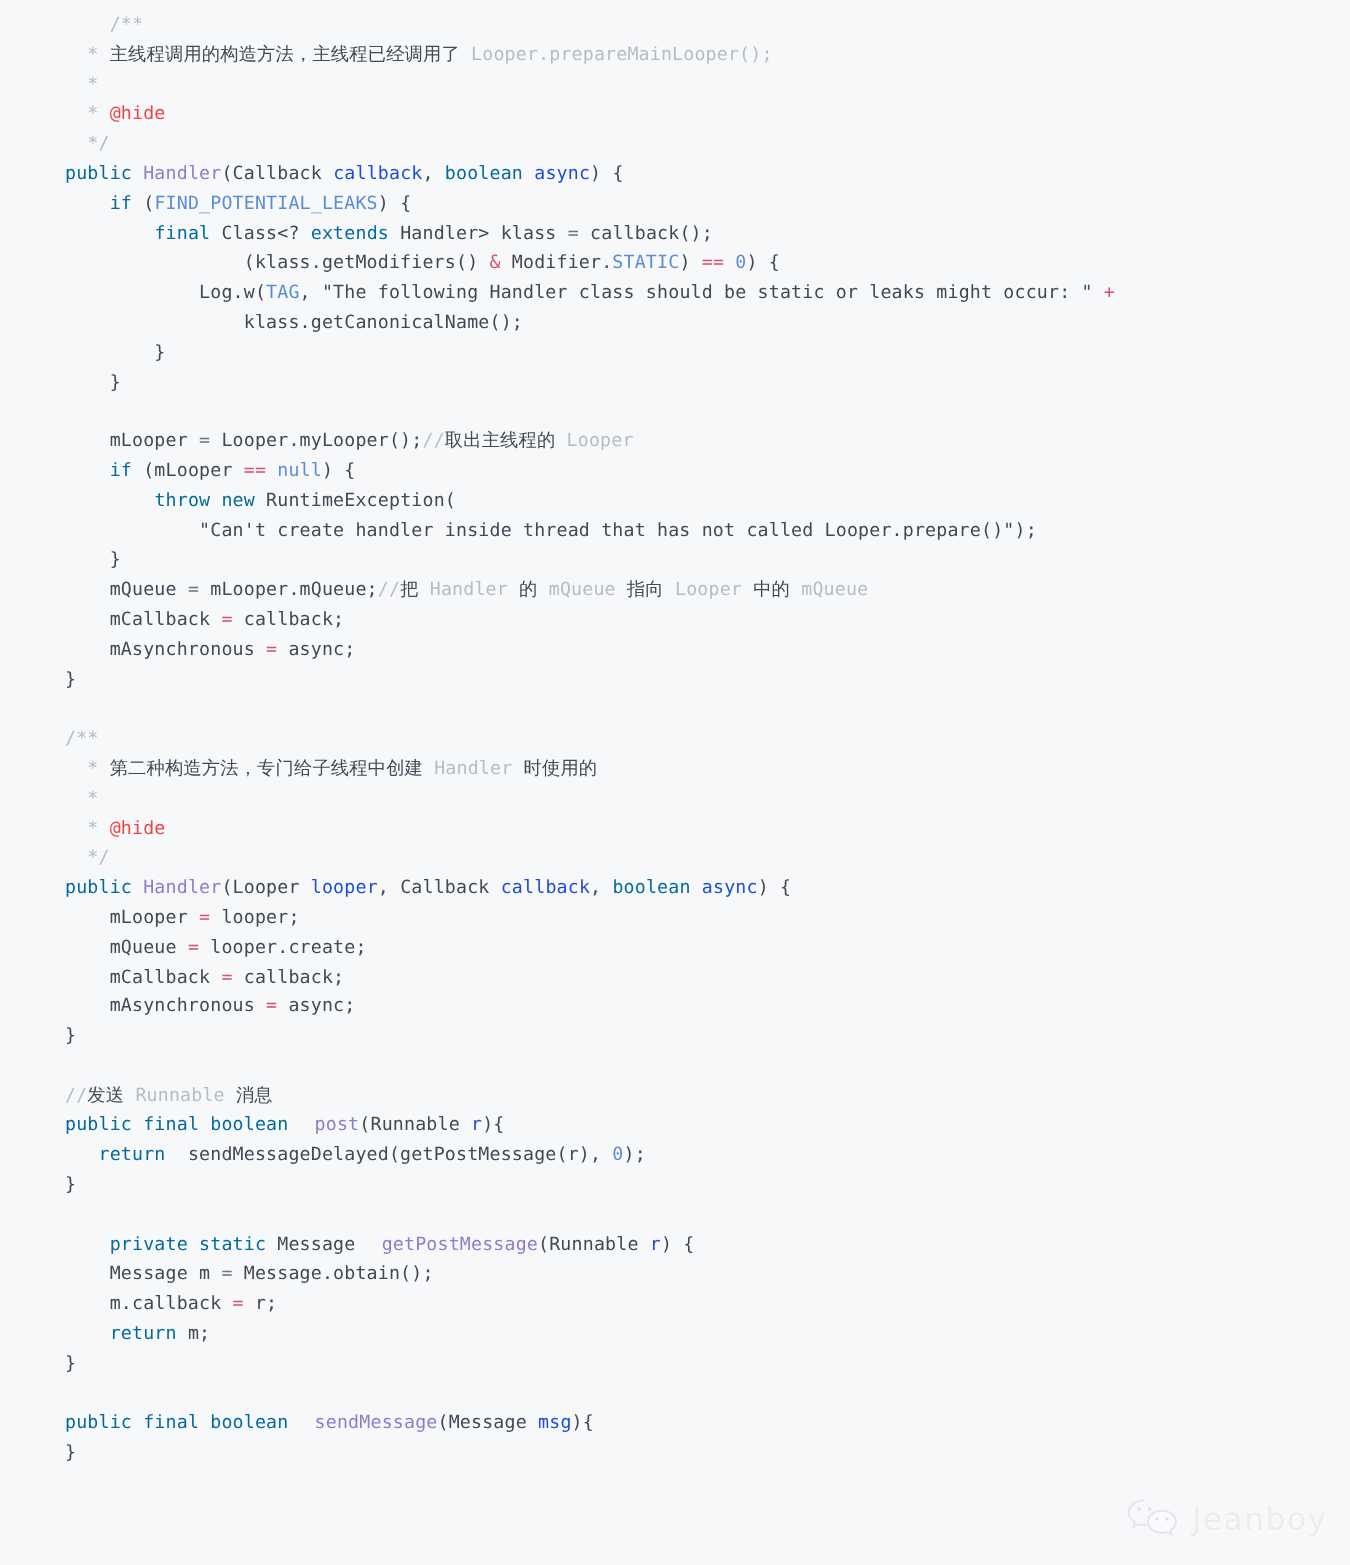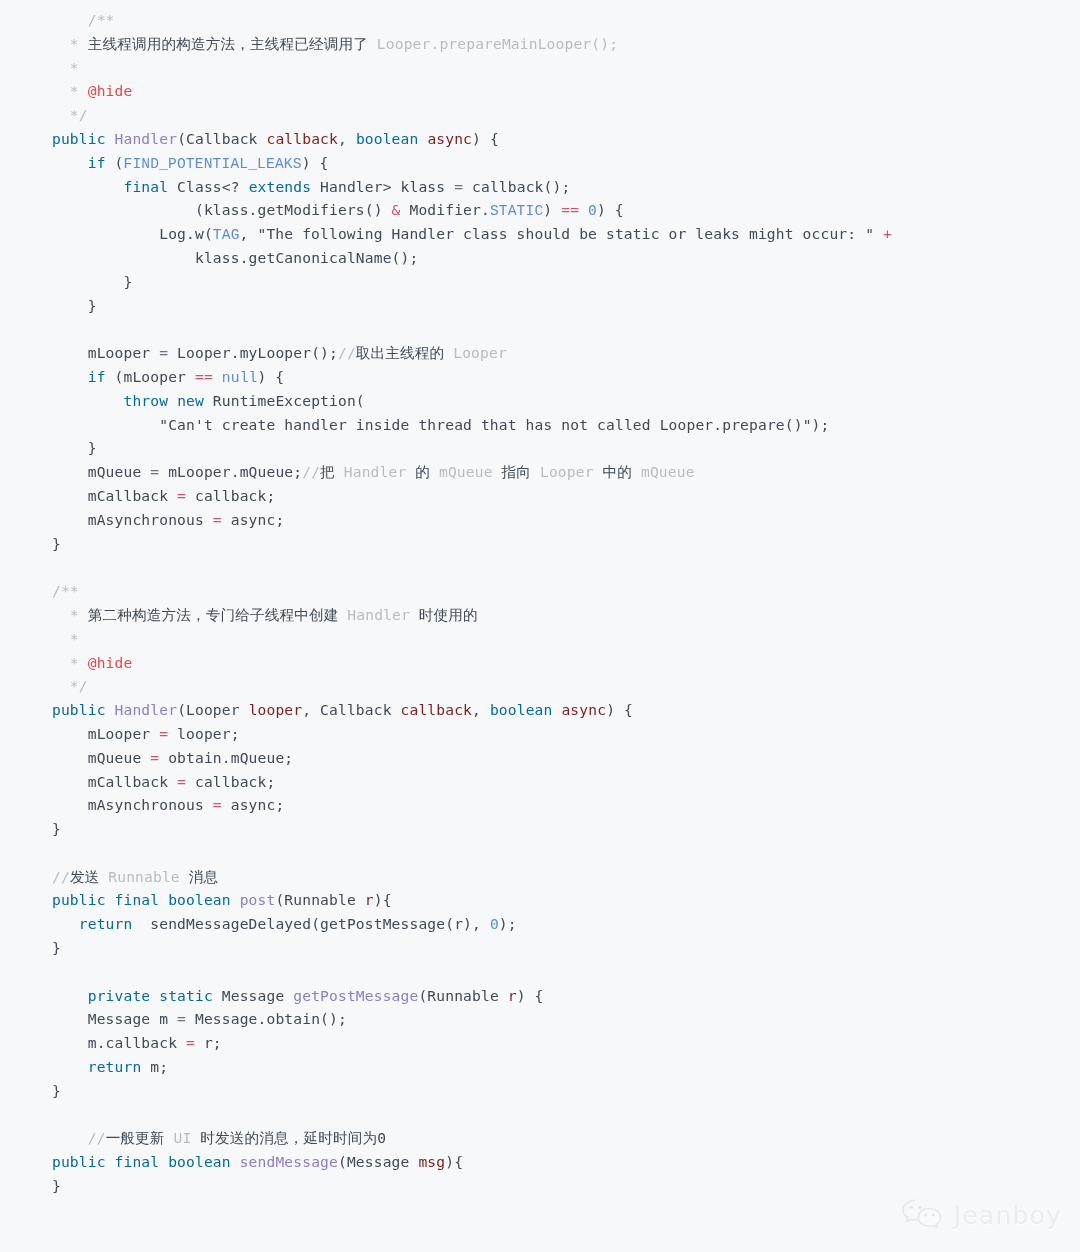--- a/index.html
+++ b/index.html
@@ -30,23 +30,23 @@
     height: 23.8px;
     line-height: 23.8px;
     font-size: 14.6px;
     letter-spacing: 0.15px;
     white-space: pre;
     color: #3f4a56;
   }
   
   .kw    { color: #0369a1; }   
   .type  { color: #8e7ccc; }   
-  .meth  { color: #8e7ccc; }
-  .param { color: #7f1d1d; }   
-  .cnst  { color: #5b8dd6; font-family: Liberation Mono, monospace; }   
+  .meth  { color: #8e7ccc; margin-left: 12px; }
+  .param { color: #1d4ed8; }   
+  .cnst  { color: #5b8dd6; }   
   .num   { color: #5b8dd6; }
   .op    { color: #d9506a; }   
   .opg   { color: #6a7480; }
   .cmt   { color: #b7bcc2; }    */
   .cmt-cn{ color: #9aa0a8; }
   .anno  { color: #ef4444; }   
   .str   { color: #3f4a56; }
   .plain { color: #3f4a56; }
 
   
@@ -99,37 +99,36 @@
     <div class="line"><span class="plain">    mAsynchronous </span><span class="op">=</span><span class="plain"> async;</span></div>
     <div class="line"><span class="plain">}</span></div>
     <div class="line"><span class="plain"></span></div>
     <div class="line"><span class="cmt">/**</span></div>
     <div class="line"><span class="cmt">  * </span><span class="cmt-cn">第二种构造方法，专门给子线程中创建</span><span class="cmt"> Handler </span><span class="cmt-cn">时使用的</span></div>
     <div class="line"><span class="cmt">  *</span></div>
     <div class="line"><span class="cmt">  * </span><span class="anno">@hide</span></div>
     <div class="line"><span class="cmt">  */</span></div>
     <div class="line"><span class="kw">public</span><span class="plain"> </span><span class="type">Handler</span><span class="plain">(Looper </span><span class="param">looper</span><span class="plain">, Callback </span><span class="param">callback</span><span class="plain">, </span><span class="kw">boolean</span><span class="plain"> </span><span class="param">async</span><span class="plain">) {</span></div>
     <div class="line"><span class="plain">    mLooper </span><span class="op">=</span><span class="plain"> looper;</span></div>
-    <div class="line"><span class="plain">    mQueue </span><span class="op">=</span><span class="plain"> obtain.mQueue;</span></div>
+    <div class="line"><span class="plain">    mQueue </span><span class="op">=</span><span class="plain"> looper.create;</span></div>
     <div class="line"><span class="plain">    mCallback </span><span class="op">=</span><span class="plain"> callback;</span></div>
     <div class="line"><span class="plain">    mAsynchronous </span><span class="op">=</span><span class="plain"> async;</span></div>
     <div class="line"><span class="plain">}</span></div>
     <div class="line"><span class="plain"></span></div>
     <div class="line"><span class="cmt">//</span><span class="cmt-cn">发送</span><span class="cmt"> Runnable </span><span class="cmt-cn">消息</span></div>
     <div class="line"><span class="kw">public</span><span class="plain"> </span><span class="kw">final</span><span class="plain"> </span><span class="kw">boolean</span><span class="plain"> </span><span class="meth">post</span><span class="plain">(Runnable </span><span class="param">r</span><span class="plain">){</span></div>
     <div class="line"><span class="plain">   </span><span class="kw">return</span><span class="plain">  sendMessageDelayed(getPostMessage(r), </span><span class="num">0</span><span class="plain">);</span></div>
     <div class="line"><span class="plain">}</span></div>
     <div class="line"><span class="plain"></span></div>
     <div class="line"><span class="plain">    </span><span class="kw">private</span><span class="plain"> </span><span class="kw">static</span><span class="plain"> Message </span><span class="meth">getPostMessage</span><span class="plain">(Runnable </span><span class="param">r</span><span class="plain">) {</span></div>
     <div class="line"><span class="plain">    Message m </span><span class="opg">=</span><span class="plain"> Message.obtain();</span></div>
     <div class="line"><span class="plain">    m.callback </span><span class="op">=</span><span class="plain"> r;</span></div>
     <div class="line"><span class="plain">    </span><span class="kw">return</span><span class="plain"> m;</span></div>
     <div class="line"><span class="plain">}</span></div>
     <div class="line"><span class="plain"></span></div>
-    <div class="line"><span class="plain">    </span><span class="cmt">//</span><span class="cmt-cn">一般更新</span><span class="cmt"> UI </span><span class="cmt-cn">时发送的消息，延时时间为0</span></div>
     <div class="line"><span class="kw">public</span><span class="plain"> </span><span class="kw">final</span><span class="plain"> </span><span class="kw">boolean</span><span class="plain"> </span><span class="meth">sendMessage</span><span class="plain">(Message </span><span class="param">msg</span><span class="plain">){</span></div>
     <div class="line"><span class="plain">}</span></div>
 
   </div>
 
   <div class="watermark">
     <span>
       <svg class="wm-logo" width="44" height="34" viewBox="0 0 44 34" xmlns="http://www.w3.org/2000/svg">
         <g fill="none" stroke="#e4e6e9" stroke-width="1.6">
           <path d="M14.5 2.2C7.6 2.2 2 6.6 2 12c0 3.1 1.9 5.9 4.8 7.7l-1.2 4 4.4-2.3c1.4.4 2.9.6 4.5.6 0.6 0 1.2 0 1.8-.1"></path>

